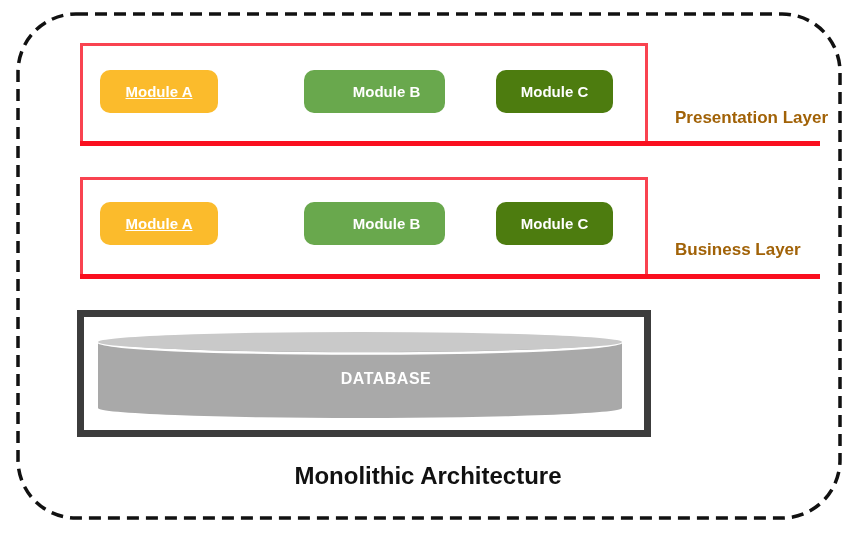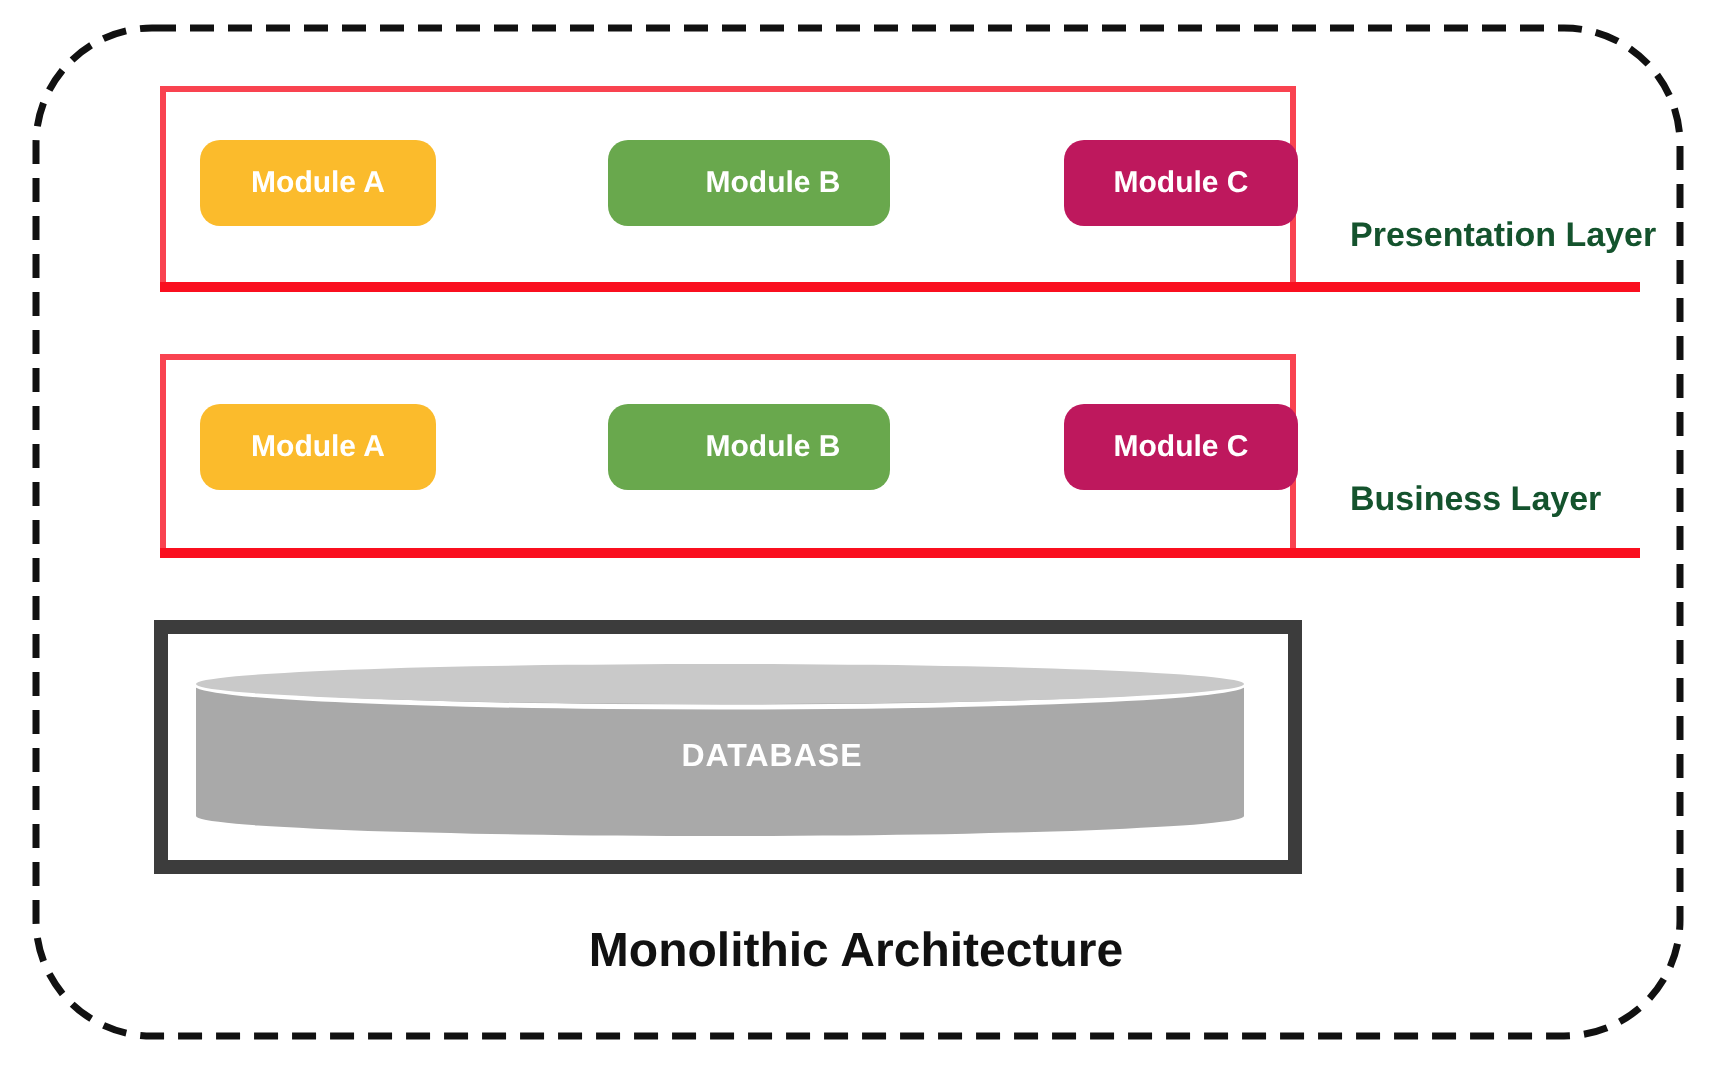--- a/index.html
+++ b/index.html
@@ -49,31 +49,31 @@
     position: absolute;
     height: 43px;
     border-radius: 10px;
     display: flex;
     align-items: center;
     justify-content: center;
     color: #ffffff;
     font-weight: bold;
     font-size: 15px;
   }
-  .module.col-a { left: 17px;  width: 118px; background: #fbbb2c; }
+  .module.col-a { left: 17px;  width: 118px; background: #fbbb2c; text-decoration: underline; }
   .module.col-b { left: 221px; width: 117px; background: #69a84d; padding-left: 24px; }
-  .module.col-c { left: 449px; width: 117px; background: #be185d; }
+  .module.col-c { left: 413px; width: 117px; background: #4d7c0f; }
   .layer-box.presentation .module { top: 24px; }
   .layer-box.business     .module { top: 22px; }
 
   
   .layer-label {
     left: 675px;
     width: 160px;
-    color: #14532d;
+    color: #a16207;
     font-weight: bold;
     font-size: 17px;
     white-space: nowrap;
   }
   .layer-label.presentation { top: 108px; }
   .layer-label.business     { top: 240px; }
 
   
   .db-box {
     left: 77px;

